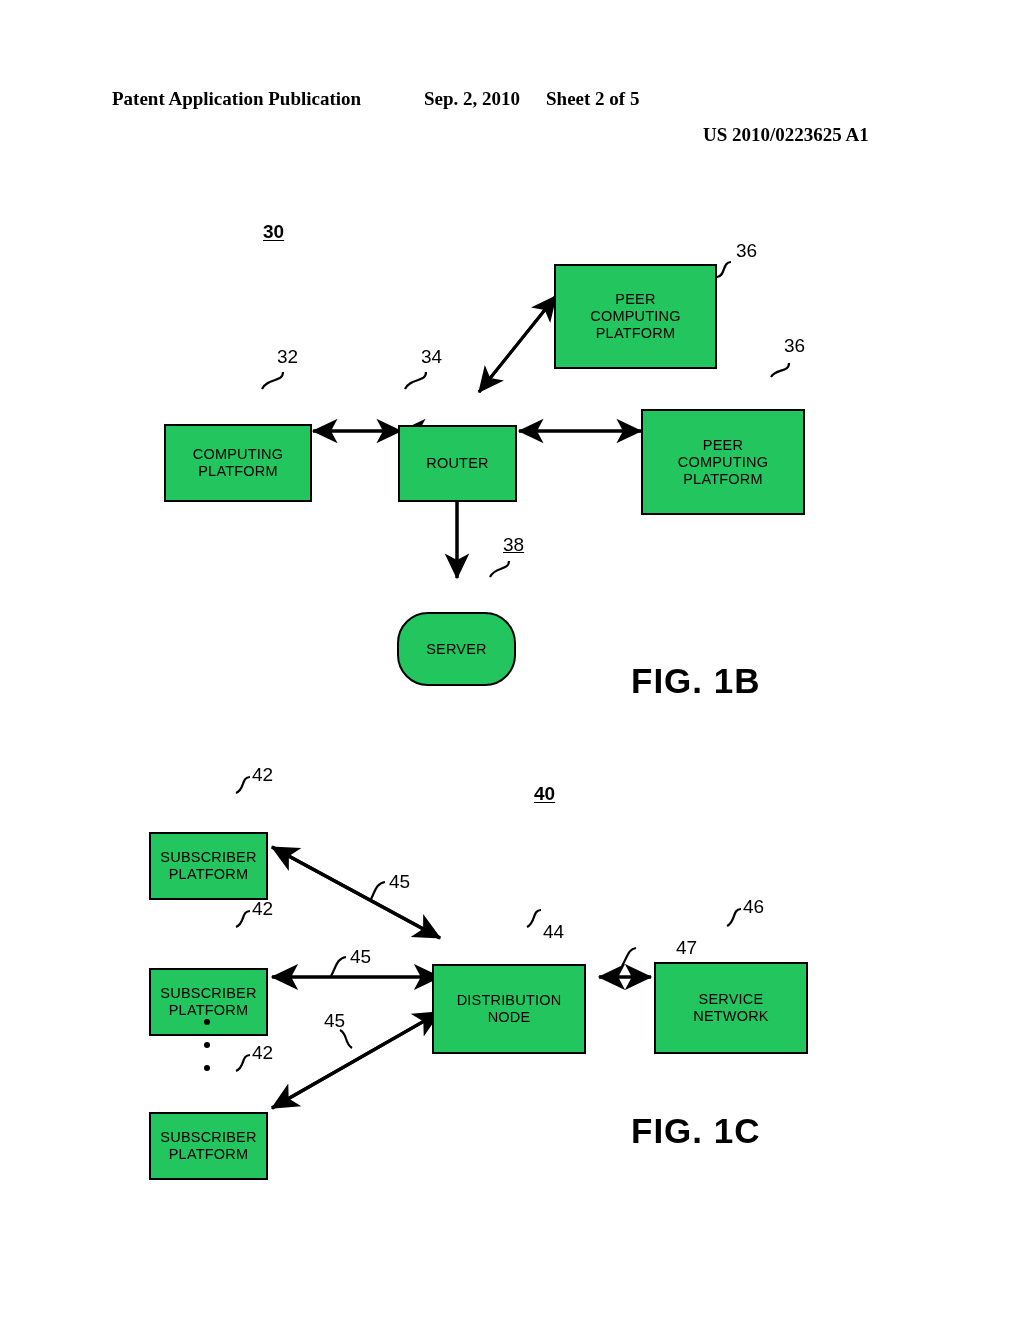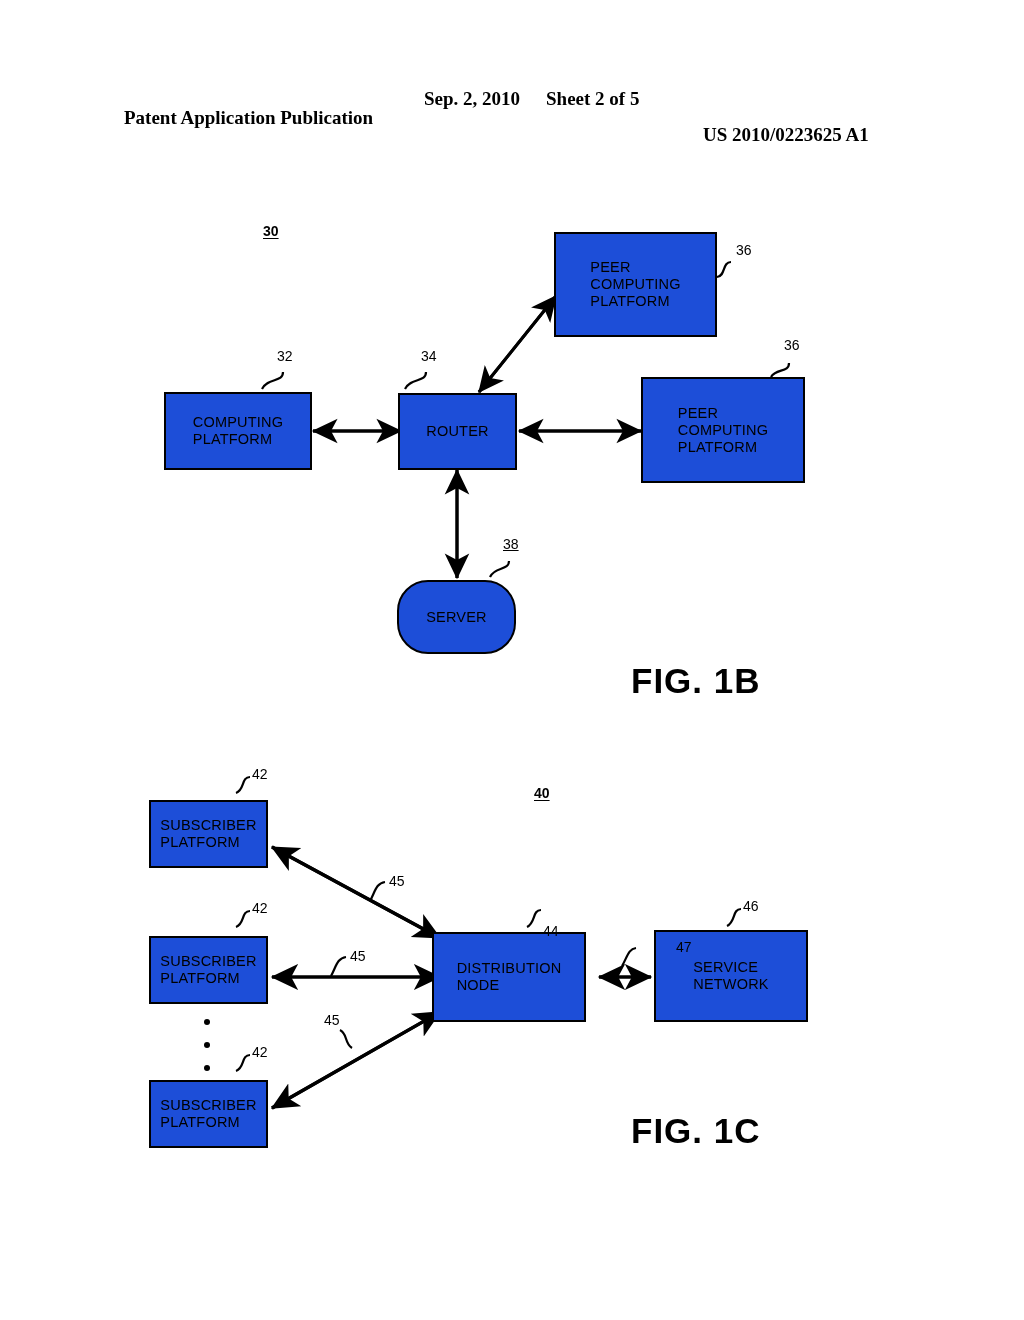--- a/index.html
+++ b/index.html
@@ -35,48 +35,49 @@
     font-weight: bold;
     font-size: 19px;
     color: #000;
     white-space: nowrap;
   }
   #header .h-item {
     position: absolute;
     top: 0;
     line-height: 26px;
   }
-  #hdr-pub   { left: 124px; margin-top: 19px; }
+  #hdr-pub   { left: 112px; }
   #hdr-date  { left: 424px; }
   #hdr-sheet { left: 546px; }
   #hdr-num   { left: 703px; margin-top: 36px; }
 
   
   .box {
     position: absolute;
     box-sizing: border-box;
     border: 2.5px solid #000;
-    background: #1d4ed8;
+    background: #22c55e;
     display: flex;
     align-items: center;
     justify-content: center;
-    text-align: left;
+    text-align: center;
+    margin-top: 32px;
   }
   .box .box-label {
     font-family: "Liberation Sans", sans-serif;
     font-size: 14.5px;
     line-height: 17px;
     letter-spacing: 0.2px;
     color: #000;
     white-space: pre-line;
   }
   .refnum {
     position: absolute;
     font-family: "Liberation Sans", sans-serif;
-    font-size: 14px;
+    font-size: 19px;
     font-weight: normal;
     color: #000;
     line-height: 19px;
     text-align: center;
   }
   .refnum.underlined {
     text-decoration: underline;
     text-underline-offset: 2px;
     font-weight: 600;
   }

